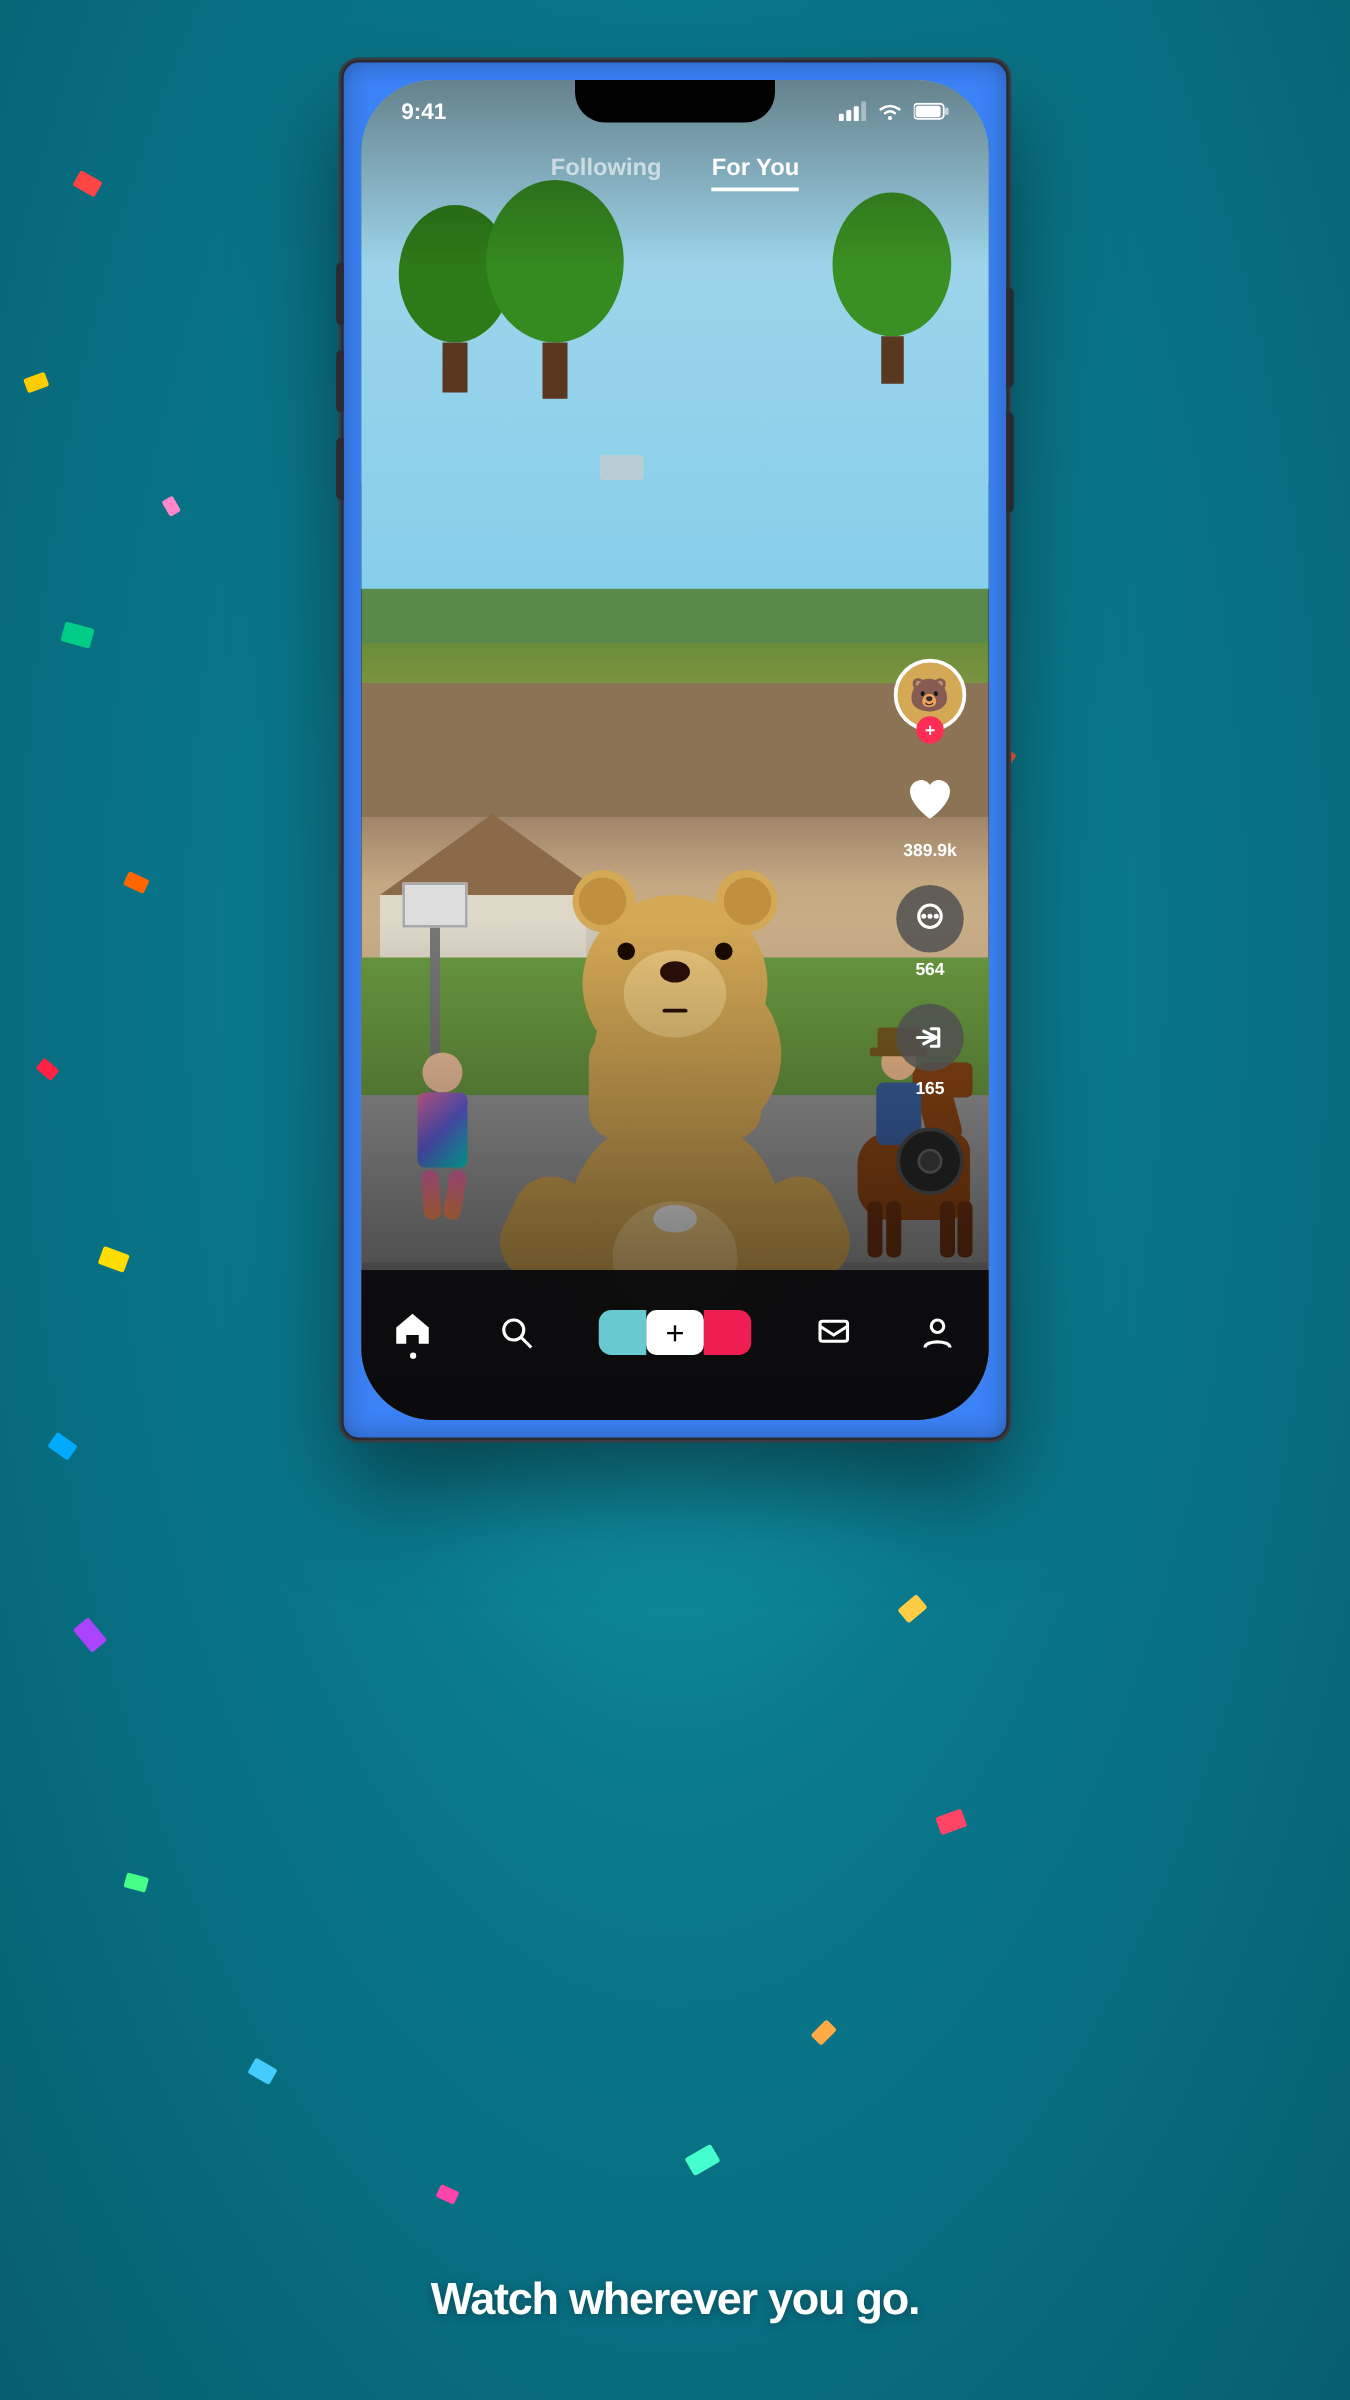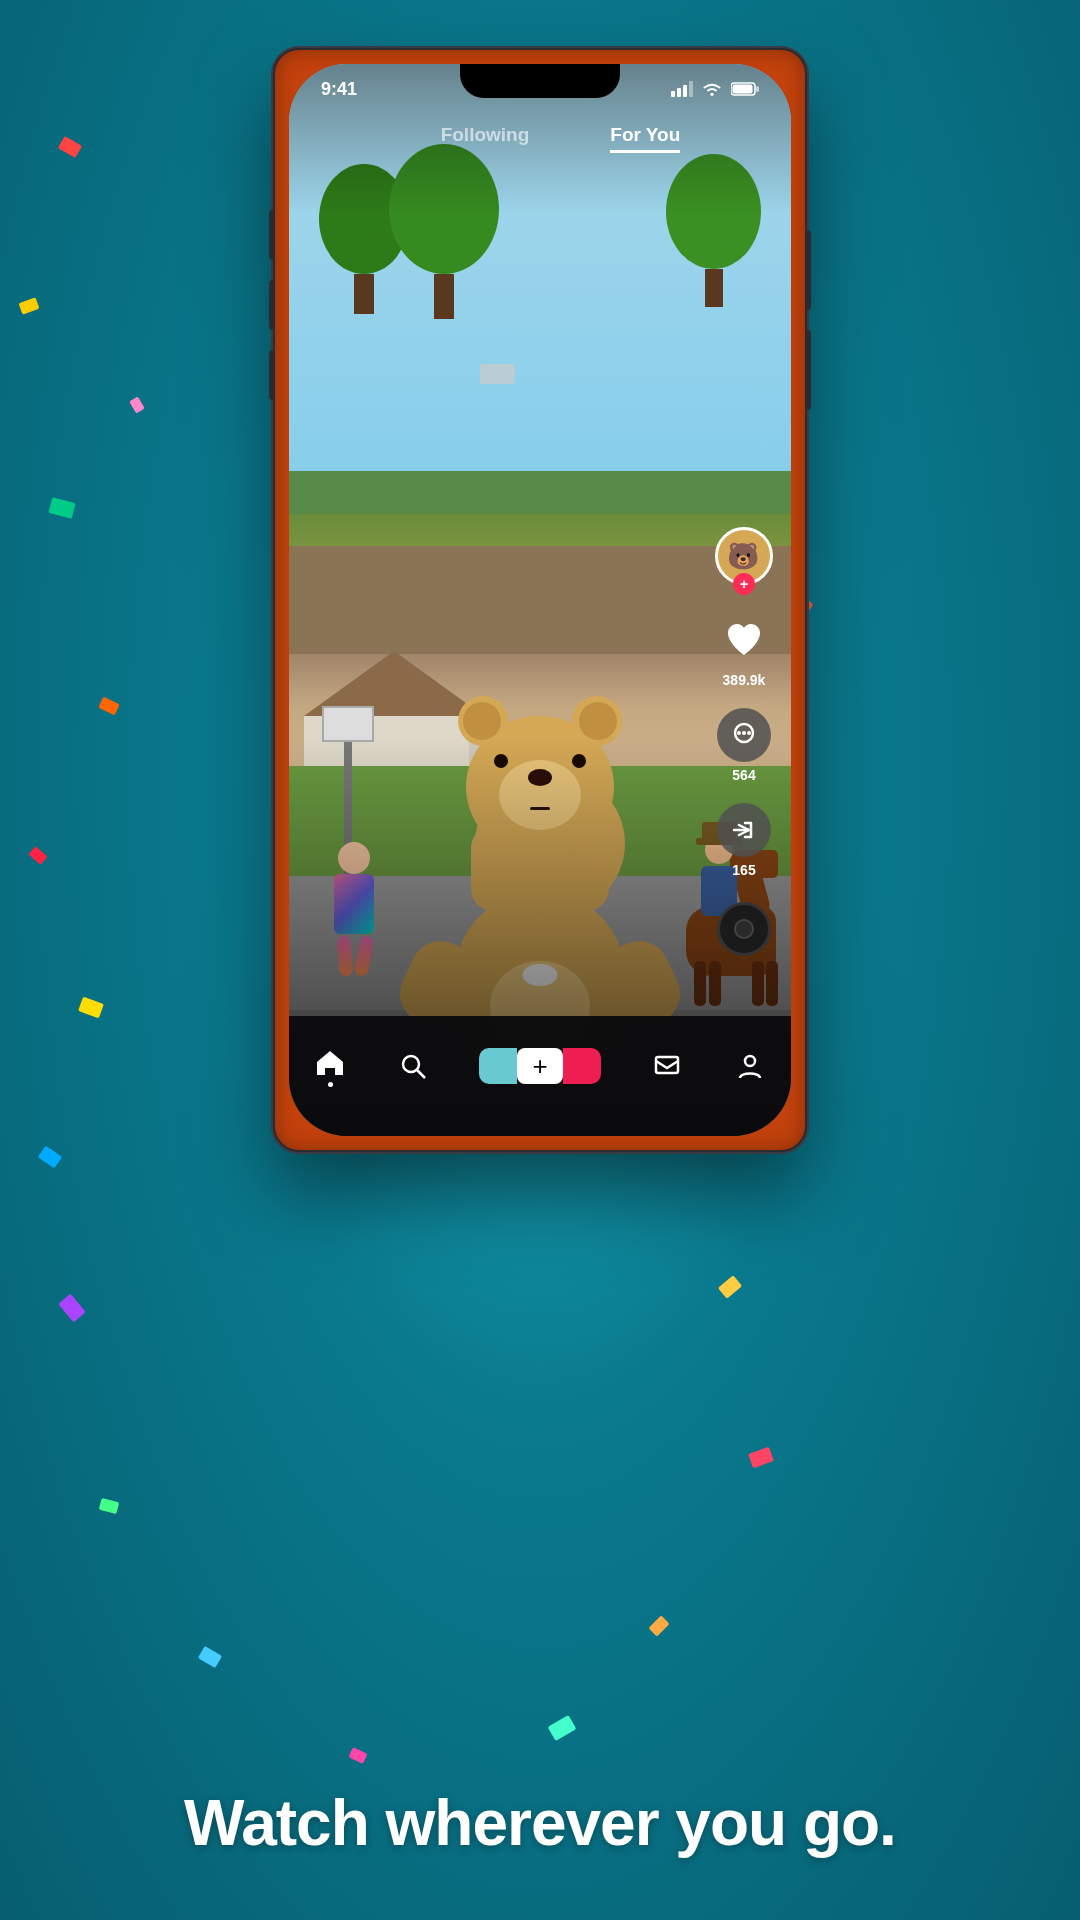--- a/index.html
+++ b/index.html
@@ -38,22 +38,22 @@
       top: 50px;
       left: 50%;
       transform: translateX(-50%);
       width: 530px;
       height: 1100px;
     }
 
     .phone-frame {
       width: 100%;
       height: 100%;
-      background: #c2410c;
-      border-radius: 24px;
+      background: #3b82f6;
+      border-radius: 12px;
       padding: 14px;
       box-shadow:
         0 0 0 2px #2a2a30,
         0 0 0 4px #3a3a42,
         0 40px 80px rgba(0,0,0,0.5),
         inset 0 0 20px rgba(0,0,0,0.3);
       position: relative;
     }
 
     
@@ -163,21 +163,20 @@
       gap: 40px;
       z-index: 15;
       padding: 10px 0;
     }
 
     .nav-tab {
       font-size: 19px;
       font-weight: 600;
       color: rgba(255,255,255,0.6);
       cursor: pointer;
-      margin-left: 41px;
     }
     .nav-tab.active {
       color: white;
       border-bottom: 3px solid white;
       padding-bottom: 4px;
     }
 
     
     .side-actions {
       position: absolute;
@@ -359,21 +358,21 @@
       border-radius: 3px;
     }
 
     
     .bottom-tagline {
       position: absolute;
       bottom: 60px;
       left: 0;
       right: 0;
       text-align: center;
-      font-size: 64px;
+      font-size: 36px;
       font-weight: 800;
       color: white;
       text-shadow: 0 2px 8px rgba(0,0,0,0.3);
       letter-spacing: -1px;
     }
 
     
     .video-gradient-bottom {
       position: absolute;
       bottom: 0;

